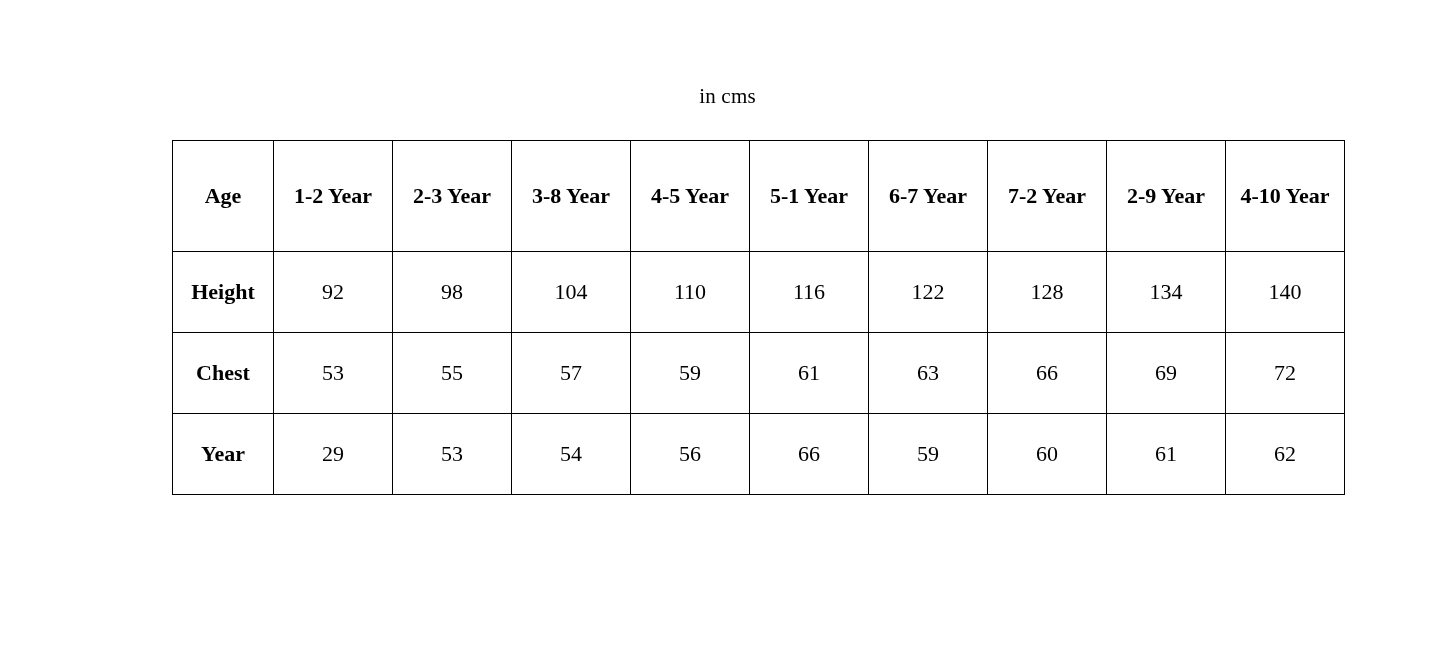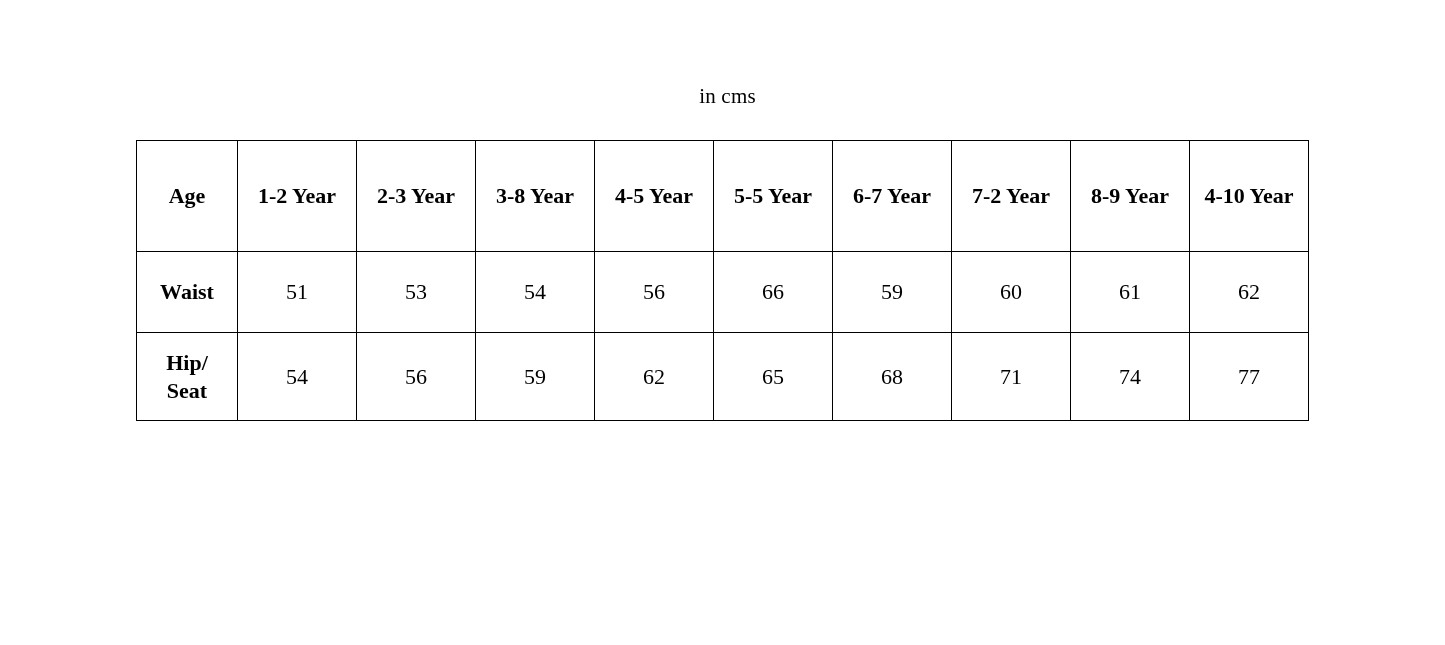--- a/index.html
+++ b/index.html
@@ -32,20 +32,21 @@
     position: absolute;
     left: 136px;
     top: 140px;
     width: 1173px;
   }
   table#size-table {
     border-collapse: collapse;
     table-layout: fixed;
     width: 1173px;
     border: 1.5px solid #000;
+    margin-left: 36px;
   }
   table#size-table td {
     border: 1px solid #000;
     text-align: center;
     vertical-align: middle;
     font-size: 22px;
     padding: 0;
   }
   
   col.c-label { width: 101px; }
@@ -92,52 +93,61 @@
         <col class="c-data">
       <col class="c-data">
     </colgroup>
     <tbody>
       <tr class="header-row">
         <td class="col-head">Age</td>
         <td class="col-head">1-2 Year</td>
         <td class="col-head">2-3 Year</td>
         <td class="col-head">3-8 Year</td>
         <td class="col-head">4-5 Year</td>
-        <td class="col-head">5-5 Year</td>
+        <td class="col-head">5-1 Year</td>
         <td class="col-head">6-7 Year</td>
         <td class="col-head">7-2 Year</td>
-        <td class="col-head">8-9 Year</td>
+        <td class="col-head">2-9 Year</td>
         <td class="col-head">4-10 Year</td>
       </tr>
 
-
+      <tr class="data-row">
+        <td class="row-head">Height</td>
+        <td class="val">92</td>
+        <td class="val">98</td>
+        <td class="val">104</td>
+        <td class="val">110</td>
+        <td class="val">116</td>
+        <td class="val">122</td>
+        <td class="val">128</td>
+        <td class="val">134</td>
+        <td class="val">140</td>
+      </tr>
 
       <tr class="data-row">
-        <td class="row-head">Waist</td>
-        <td class="val">51</td>
+        <td class="row-head">Chest</td>
+        <td class="val">53</td>
+        <td class="val">55</td>
+        <td class="val">57</td>
+        <td class="val">59</td>
+        <td class="val">61</td>
+        <td class="val">63</td>
+        <td class="val">66</td>
+        <td class="val">69</td>
+        <td class="val">72</td>
+      </tr>
+
+      <tr class="data-row">
+        <td class="row-head">Year</td>
+        <td class="val">29</td>
         <td class="val">53</td>
         <td class="val">54</td>
         <td class="val">56</td>
         <td class="val">66</td>
         <td class="val">59</td>
         <td class="val">60</td>
         <td class="val">61</td>
         <td class="val">62</td>
       </tr>
 
-      <tr class="data-row tall">
-        <td class="row-head">
-          <span class="stacked-label">Hip/</span>
-          <span class="stacked-label">Seat</span>
-        </td>
-        <td class="val">54</td>
-        <td class="val">56</td>
-        <td class="val">59</td>
-        <td class="val">62</td>
-        <td class="val">65</td>
-        <td class="val">68</td>
-        <td class="val">71</td>
-        <td class="val">74</td>
-        <td class="val">77</td>
-      </tr>
     </tbody>
   </table>
 </div>
 
 </body></html>

